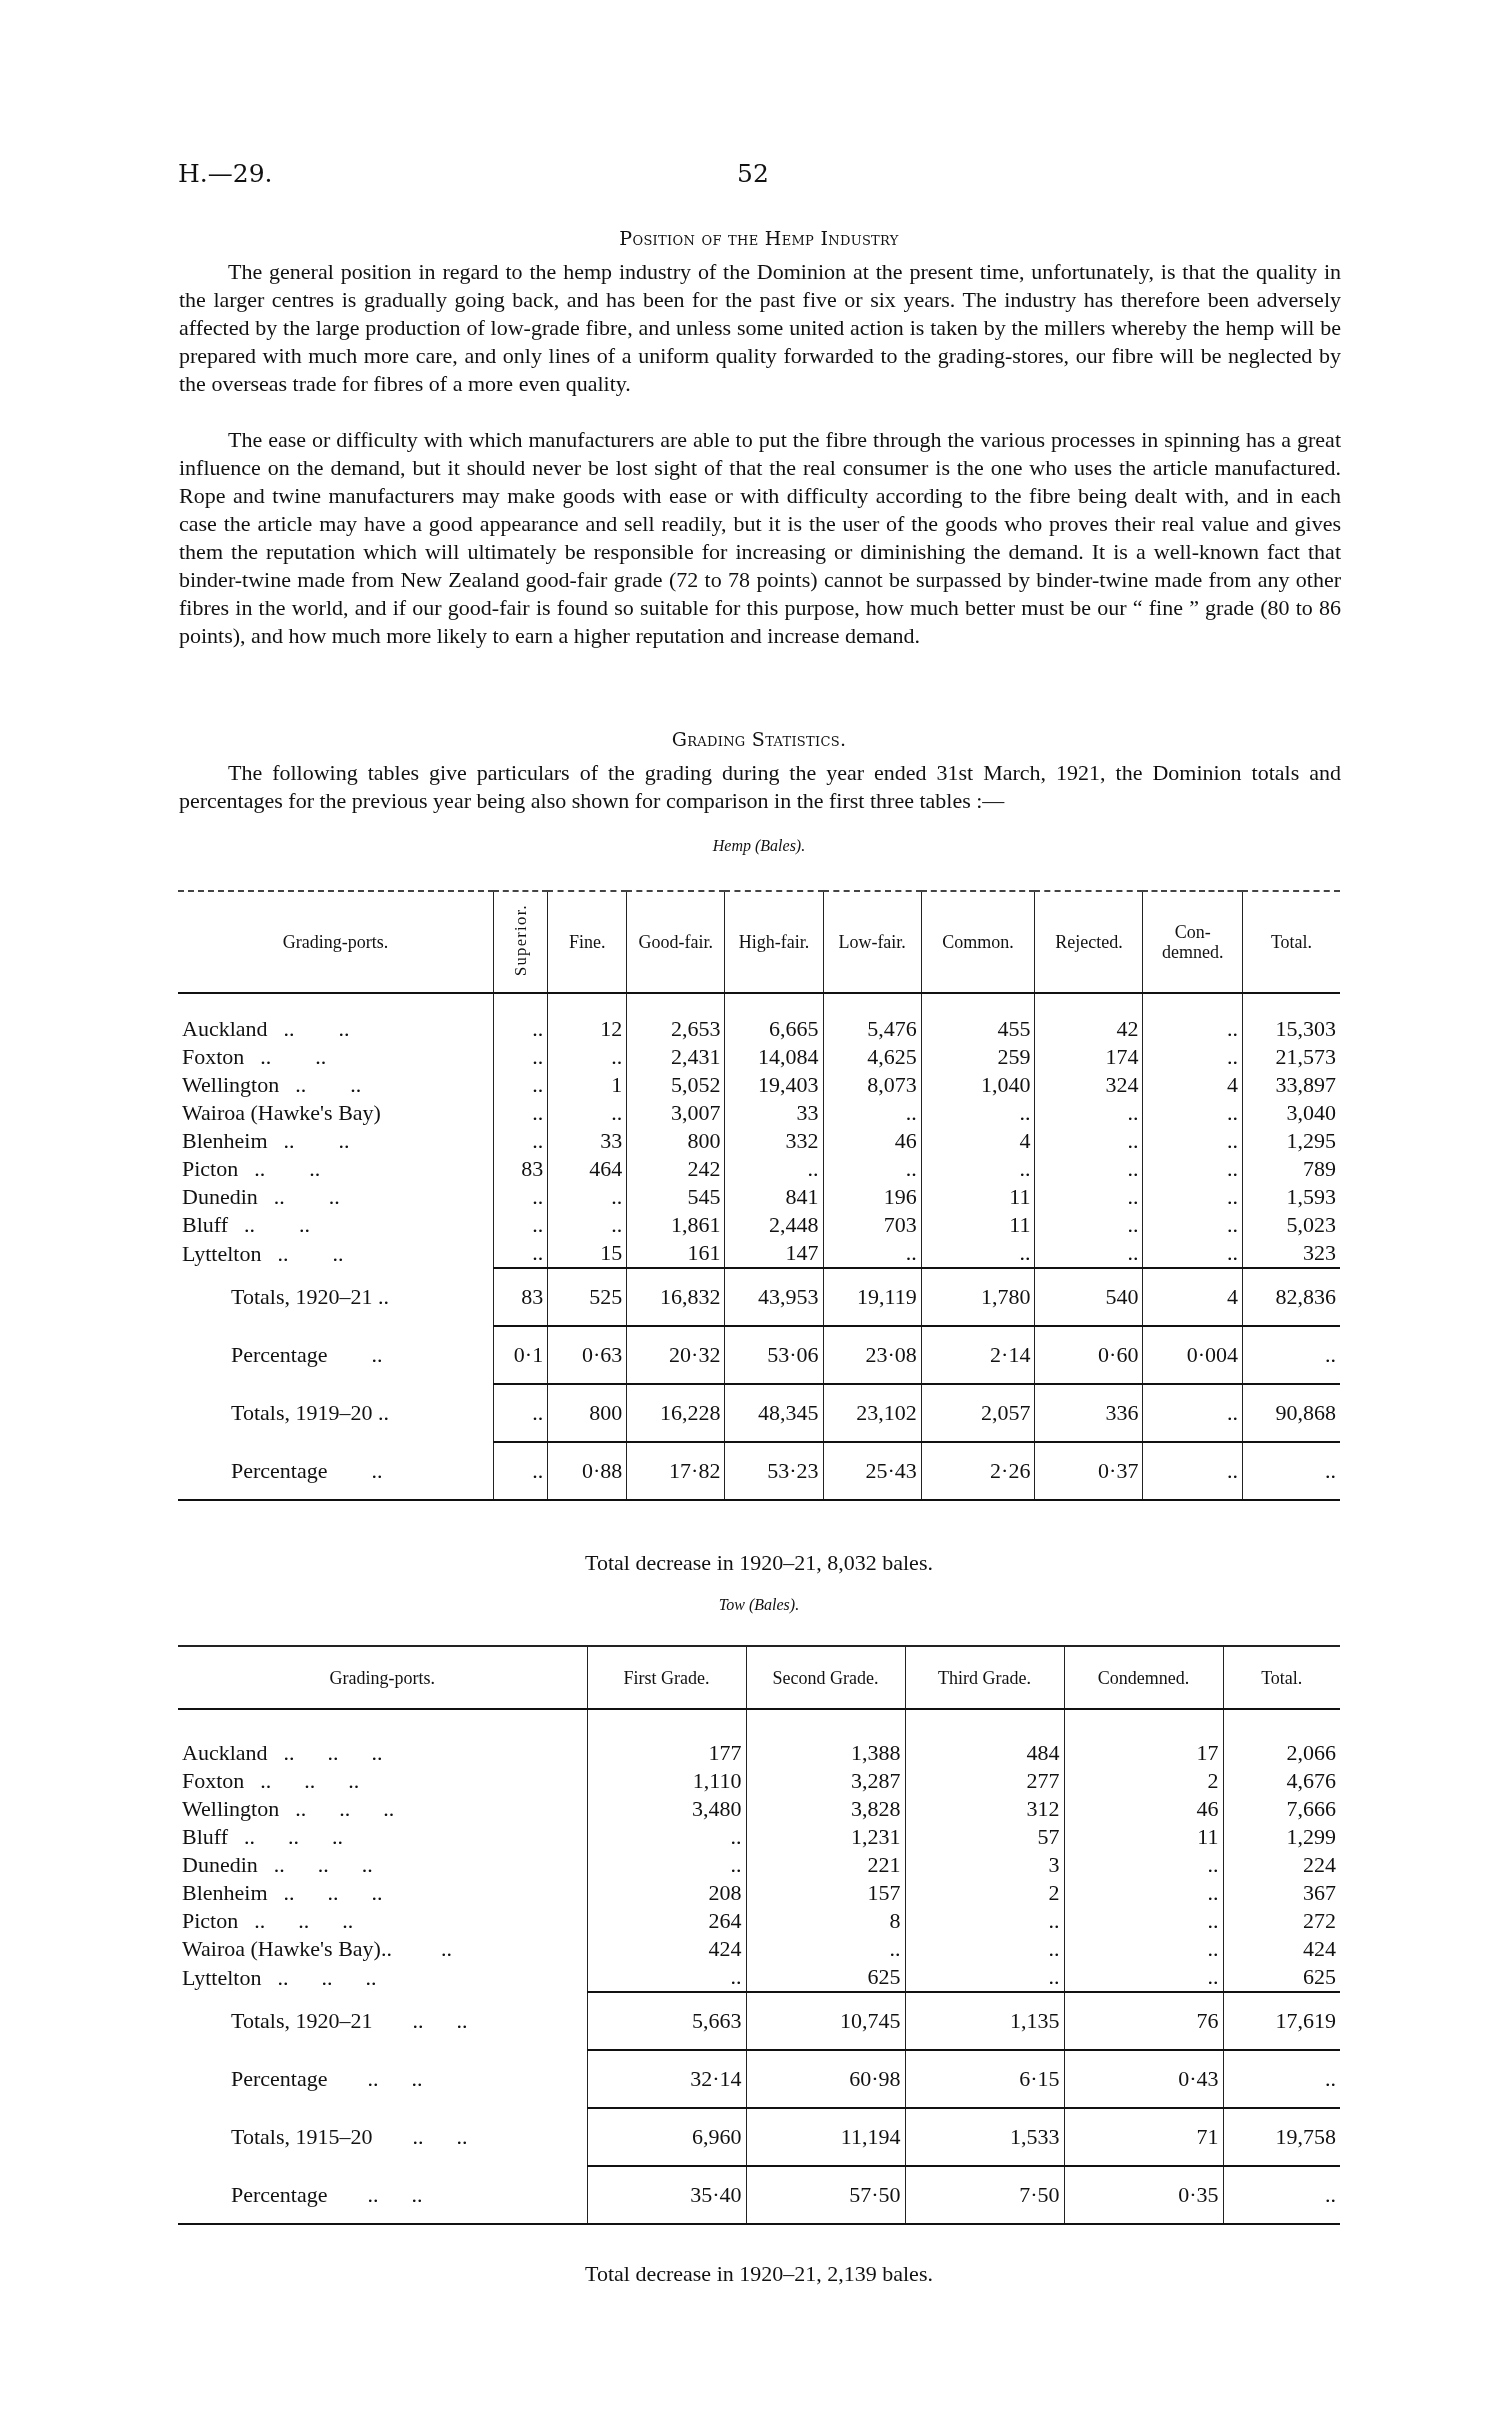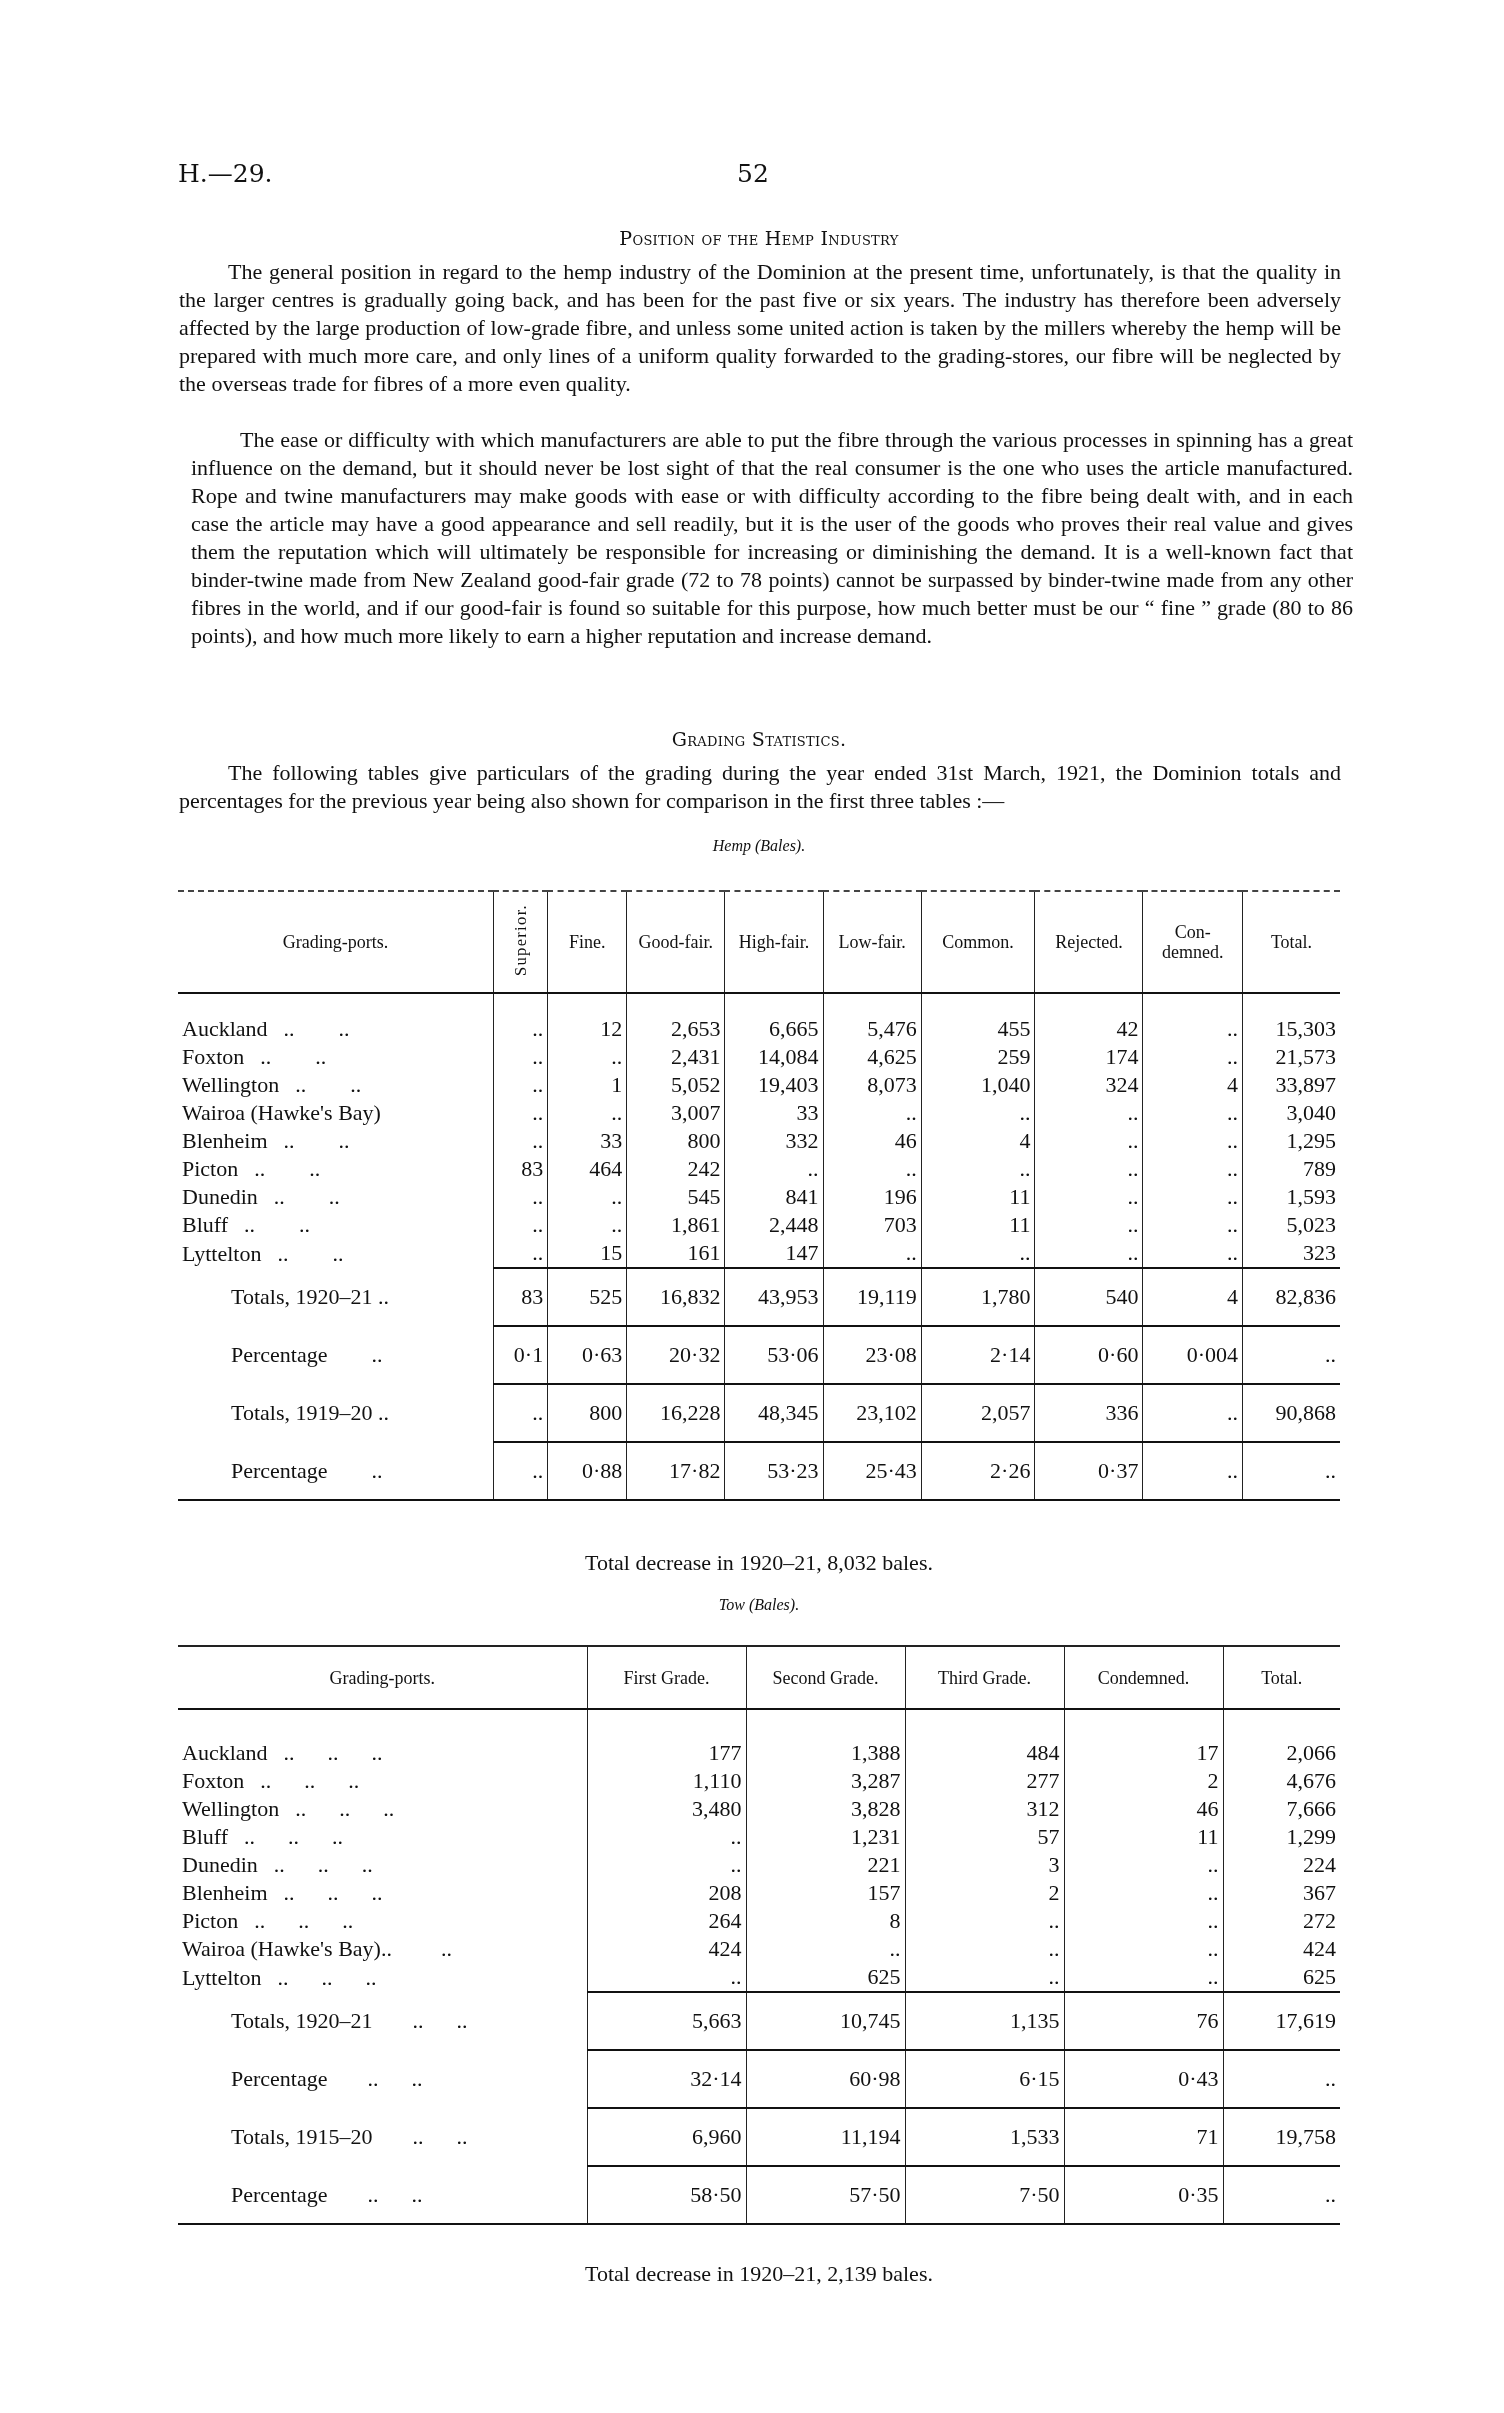--- a/index.html
+++ b/index.html
@@ -15,21 +15,21 @@
   .heading {
     text-align: center; font-variant: small-caps; font-size: 19px; letter-spacing: 0.3px;
   }
   .h1 { position: absolute; top: 227px; left: 0; width: 1162px; }
   .para {
     font-family: "Liberation Serif", serif;
     font-size: 22px; line-height: 28px; text-align: justify; text-indent: 49px;
     margin: 1px;
   }
   .p1 { position: absolute; top: 257px; left: 0; width: 1162px; }
-  .p2 { position: absolute; top: 425px; left: 12px; width: 1162px; }
+  .p2 { position: absolute; top: 425px; left: 0; width: 1162px; }
   .h2 { position: absolute; top: 728px; left: 0; width: 1162px; }
   .p3 { position: absolute; top: 758px; left: 0; width: 1162px; }
   .tcap { text-align: center; font-style: italic; font-size: 16px; font-family: "Liberation Serif", serif; }
   .cap1 { position: absolute; top: 837px; left: 0; width: 1162px; }
   .cap2 { position: absolute; top: 1596px; left: 0; width: 1162px; }
 
   table.t { border-collapse: collapse; font-family: "Liberation Serif", serif; font-size: 22px; }
   table.t td, table.t th { padding: 0 4px; }
   table.t th { font-weight: normal; font-size: 18px; line-height: 20px; vertical-align: middle; }
   table.t td.n { text-align: right; }
@@ -395,21 +395,21 @@
         <tr class="tr">
           <td class="lbl" style="padding-left: 53px; border-top: none;"><span style="white-space: pre;">Totals, 1915–20</span><span class="dots" style="white-space: pre; margin-left: 40px;">..      ..</span></td>
           <td class="n vl">6,960</td>
           <td class="n vl">11,194</td>
           <td class="n vl">1,533</td>
           <td class="n vl">71</td>
           <td class="n vl">19,758</td>
         </tr>
         <tr class="tr last">
           <td class="lbl" style="padding-left: 53px; border-top: none;"><span style="white-space: pre;">Percentage</span><span class="dots" style="white-space: pre; margin-left: 40px;">..      ..</span></td>
-          <td class="n vl">58·50</td>
+          <td class="n vl">35·40</td>
           <td class="n vl">57·50</td>
           <td class="n vl">7·50</td>
           <td class="n vl">0·35</td>
           <td class="n vl">..</td>
         </tr>
       </tbody>
   </table>
 
   <div class="note note2">Total decrease in 1920–21, 2,139 bales.</div>
 </div>

